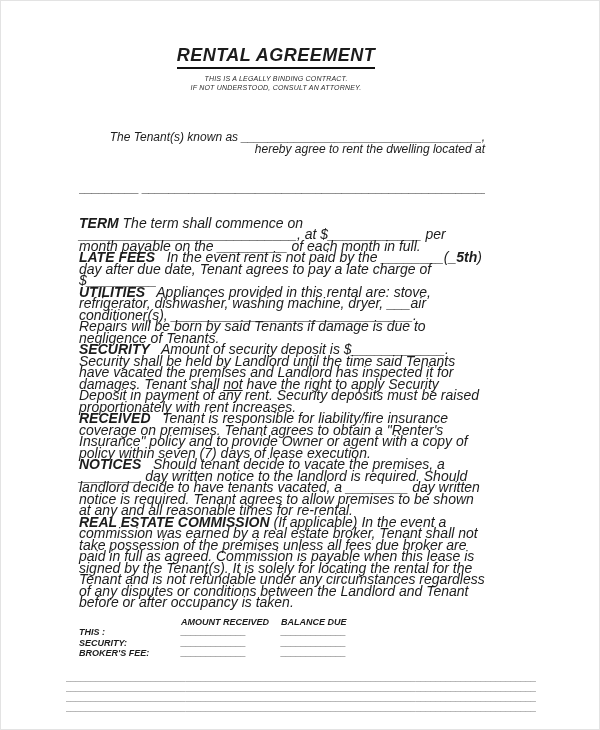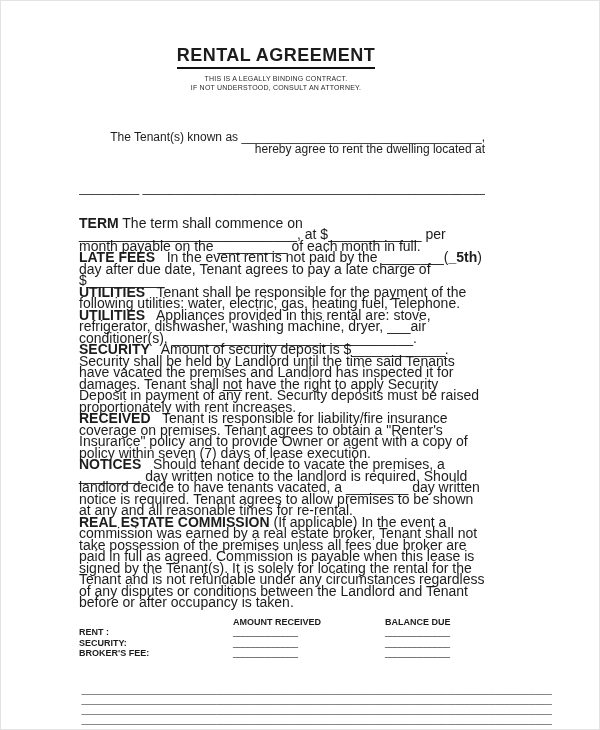--- a/index.html
+++ b/index.html
@@ -8,20 +8,21 @@
     background: #ffffff;
     font-family: "Liberation Sans", sans-serif;
     color: #1c1c1c;
     border: 1px solid #e3e3e3;
     overflow: hidden;
   }
   .page {
     width: 548px;
     height: 730px;
     padding: 44px 64px 0 78px;
+    font-style: italic;
   }
   .doc-header { text-align: center; margin-left: -12px; }
   .doc-title {
     display: inline-block;
     font-size: 18px;
     font-weight: bold;
     letter-spacing: 0.5px;
     border-bottom: 2.5px solid #111;
     padding-bottom: 1px;
   }
@@ -36,25 +37,25 @@
   .para {
     font-size: 14px;
     line-height: 11.5px;
     white-space: pre-wrap;
   }
   .para b { font-weight: bold; }
   .para .u { text-decoration: underline; }
   .intro { margin-top: 17px; font-size: 12px; line-height: 11.5px; white-space: pre-wrap; text-align: right; }
   .addr-line { margin-top: 5px; white-space: nowrap; overflow: hidden; }
   .pay-table { margin-top: 8px; font-size: 9px; line-height: 10.5px; }
-  .pay-row { display: flex; justify-content: space-between; }
+  .pay-row { display: flex; }
   .pay-cell-label { width: 102px; font-weight: bold; }
   .pay-cell { width: 100px; }
   .pay-head { font-weight: bold; }
-  .rule-lines { margin-top: 26px; margin-left: -13px; width: 486px; text-align: right; }
+  .rule-lines { margin-top: 14px; margin-left: -13px; width: 486px; }
   .rule-line {
     font-size: 9px;
     line-height: 10px;
     white-space: nowrap;
     overflow: hidden;
     color: #3a3a3a;
   }
 </style>
 </head>
 <body>
@@ -73,41 +74,40 @@
 
     <div class="intro">
       <div><span>The Tenant(s) known as </span><span>____________________________________</span><span>, hereby agree to rent the dwelling located at</span></div>
       <div class="addr-line">_________ _______________________________________________________________________.</div>
     </div>
 
     <div class="para"><b>TERM</b><span> The term shall commence on </span><span>____________________________</span><span>, at $</span><span>____________</span><span> per month payable on the </span><span>_________</span><span> of each month in full.</span></div>
 
     <div class="para"><b>LATE FEES</b><span>   In the event rent is not paid by the </span><span>________(</span><b>_5th</b><span>) day after due date, Tenant agrees to pay a late charge of $</span><span>_________</span></div>
 
-    <div class="para"><b>UTILITIES</b><span>   Tenant shall be responsible for the payment of the following utilities: water, electric, gas, heating fuel, Telephone.</span></div>
 
-    <div class="para"><b>UTILITIES</b><span>   Appliances provided in this rental are: stove, refrigerator, dishwasher, washing machine, dryer, ___air conditioner(s), _______________________________.</span><br></div>
+    <div class="para"><b>UTILITIES</b><span>   Appliances provided in this rental are: stove, refrigerator, dishwasher, washing machine, dryer, ___air conditioner(s), _______________________________.</span><br><span>Repairs will be born by said Tenants if damage is due to negligence of Tenants.</span></div>
 
     <div class="para"><b>SECURITY</b><span>   Amount of security deposit is $____________. Security shall be held by Landlord until the time said Tenants have vacated the premises and Landlord has inspected it for damages. Tenant shall </span><span class="u">not</span><span> have the right to apply Security Deposit in payment of any rent. Security deposits must be raised proportionately with rent increases.</span></div>
 
     <div class="para"><b>RECEIVED</b><span>   Tenant is responsible for liability/fire insurance coverage on premises. Tenant agrees to obtain a "Renter's Insurance" policy and to provide Owner or agent with a copy of policy within seven (7) days of lease execution.</span></div>
 
     <div class="para"><b>NOTICES</b><span>   Should tenant decide to vacate the premises, a ________ day written notice to the landlord is required. Should landlord decide to have tenants vacated, a ________ day written notice is required. Tenant agrees to allow premises to be shown at any and all reasonable times for re-rental.</span></div>
 
     <div class="para"><b>REAL ESTATE COMMISSION</b><span> (If applicable) In the event a commission was earned by a real estate broker, Tenant shall not take possession of the premises unless all fees due broker are paid in full as agreed. Commission is payable when this lease is signed by the Tenant(s). It is solely for locating the rental for the Tenant and is not refundable under any circumstances regardless of any disputes or conditions between the Landlord and Tenant before or after occupancy is taken.</span></div>
 
 
     <div class="pay-table">
       <div class="pay-row">
         <div class="pay-cell-label"></div>
         <div class="pay-cell pay-head">AMOUNT RECEIVED</div>
         <div class="pay-cell pay-head">BALANCE DUE</div>
       </div>
       <div class="pay-row">
-        <div class="pay-cell-label">RENT :</div>
+        <div class="pay-cell-label">THIS :</div>
         <div class="pay-cell">_____________</div>
         <div class="pay-cell">_____________</div>
       </div>
       <div class="pay-row">
         <div class="pay-cell-label">SECURITY:</div>
         <div class="pay-cell">_____________</div>
         <div class="pay-cell">_____________</div>
       </div>
       <div class="pay-row">
         <div class="pay-cell-label">BROKER'S FEE:</div>

